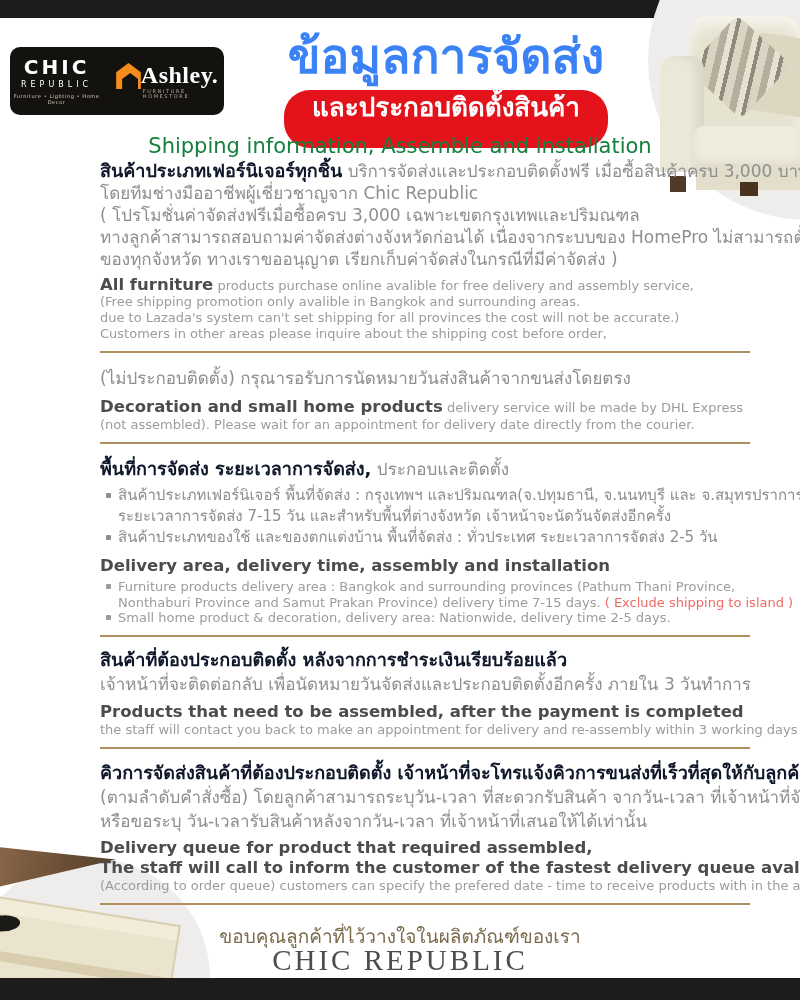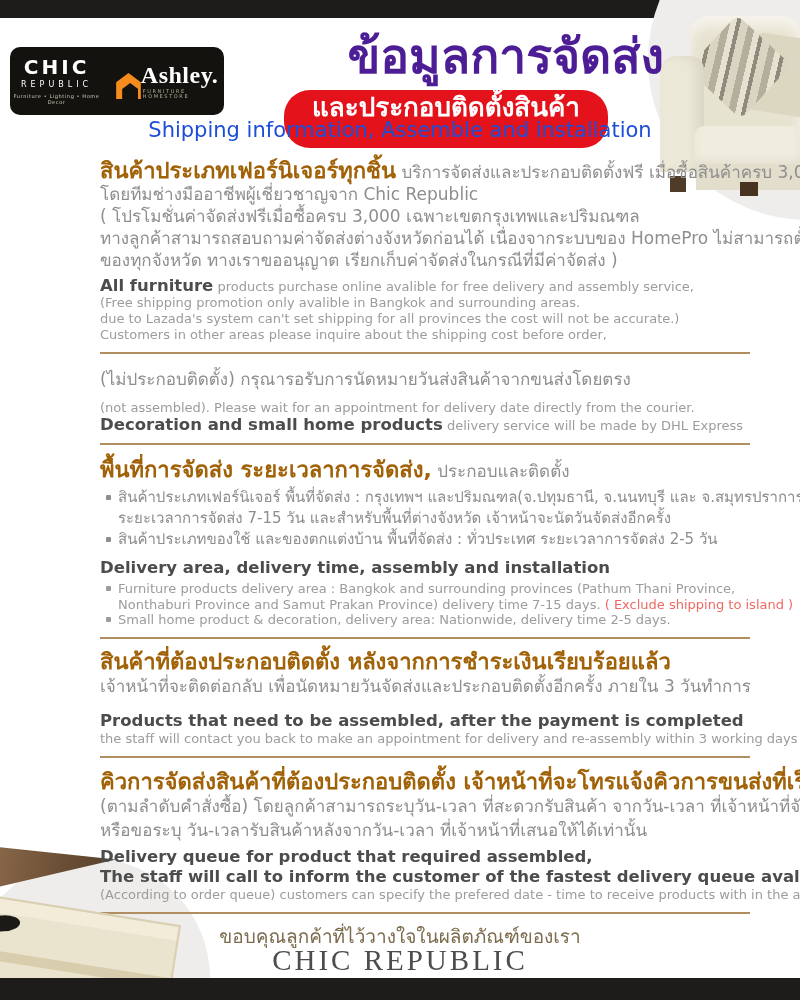--- a/index.html
+++ b/index.html
@@ -39,38 +39,38 @@
   .shelf-rail { position:absolute; left:0; top:52px; width:100%; height:10px; background:#d8cead; }
   .shelf-knob { position:absolute; left:14px; top:16px; width:34px; height:16px; background:#1c1a17; border-radius:50%; transform:rotate(-12deg); }
 
   
   .logo-box { position:absolute; left:10px; top:47px; width:214px; height:68px; background:#14120f; border-radius:10px; z-index:4;
     display:flex; align-items:center; justify-content:center; gap:13px; }
   .chic-logo { text-align:center; color:#ffffff; }
   .chic-name { font-size:20px; font-weight:bold; letter-spacing:3px; line-height:1; }
   .chic-sub { font-size:8px; letter-spacing:4px; margin-top:3px;text-align:center; }
   .chic-tagline { font-size:5px; letter-spacing:.6px; color:#cfcaba; margin-top:4px; }
-  .ashley-logo { display:flex; align-items:flex-end; gap:0; color:#ffffff; }
+  .ashley-logo { display:flex; align-items:flex-start; gap:0; color:#ffffff; }
   .house-icon { width:28px; height:26px; background:#f68c1e; clip-path:polygon(50% 0, 100% 36%, 100% 100%, 0 100%, 0 36%); position:relative; display:inline-block; }
   .house-inner { position:absolute; left:6px; top:10px; width:16px; height:16px; background:#14120f; clip-path:polygon(50% 0, 100% 38%, 100% 100%, 0 100%, 0 38%); }
   .ashley-text { line-height:1; }
   .ashley-name { font-family:"Liberation Serif","DejaVu Serif",serif; font-weight:bold; font-size:24px; letter-spacing:.5px; }
   .ashley-sub { font-size:5px; letter-spacing:1.6px; color:#b3ab97; margin-top:2px; margin-left:2px; }
 
   .title-wrap { position:absolute; left:228px; top:26px; width:436px; text-align:center; z-index:4; }
-  .page-title { margin:0; font-size:48px; font-weight:bold; color:#4c1d95; line-height:1.25;text-align:right; }
+  .page-title { margin:0; font-size:48px; font-weight:bold; color:#3b82f6; line-height:1.25; }
   .badge { display:inline-block; background:#e4131b; color:#ffffff; font-size:26px; font-weight:600;
     padding:1px 28px 24px; border-radius:26px; margin-top:4px; line-height:1.25; }
-  .subtitle { position:absolute; left:0; top:118px; width:800px; text-align:center; font-size:21px; color:#1d4ed8; z-index:4; }
+  .subtitle { position:absolute; left:0; top:134px; width:800px; text-align:center; font-size:21px; color:#15803d; z-index:4; }
 
   
   .content { position:absolute; left:100px; top:160px; width:650px; z-index:3; }
   .line { white-space:nowrap; }
   .thai { font-size:17px; line-height:22px; color:#8e8e8e; }
-  .thai .lead { font-size:22px; font-weight:bold; color:#a16207; }
+  .thai .lead { font-size:18px; font-weight:bold; color:#0f172a; }
   .en { font-size:13px; line-height:16px; color:#9c9c9c; margin-top:7px; }
   .en .lead { font-size:16.5px; font-weight:bold; color:#4c4c4c; }
   .en-heading { font-size:16.5px; font-weight:bold; color:#4c4c4c; line-height:20px; }
   .sect { margin-top:12px; }
   .divider { border:none; border-top:2px solid #b08e5f; margin:9px 0 0 0; }
   .bullets { margin-top:3px; }
   .bullet { display:flex; }
   .dot { flex:0 0 auto; width:5px; height:5px; background:#8e8e8e; border-radius:1px; margin:8px 7px 0 6px; }
   .bullet .thai-b { font-size:15px; line-height:21px; color:#8e8e8e; }
   .bullet .en-b { font-size:13px; line-height:15.5px; color:#9c9c9c; }
@@ -140,22 +140,22 @@
       <div class="line">Customers in other areas please inquire about the shipping cost before order,</div>
     </div>
     <hr class="divider">
   </div>
 
   <div class="sect">
     <div class="thai" style="line-height:26px">
       <div class="line">(ไม่ประกอบติดตั้ง) กรุณารอรับการนัดหมายวันส่งสินค้าจากขนส่งโดยตรง</div>
     </div>
     <div class="en" style="line-height:17px">
+      <div class="line"><span class="lead">Decoration and small home products</span><span> delivery service will be made by DHL Express</span></div>
       <div class="line">(not assembled). Please wait for an appointment for delivery date directly from the courier.</div>
-      <div class="line"><span class="lead">Decoration and small home products</span><span> delivery service will be made by DHL Express</span></div>
     </div>
     <hr class="divider">
   </div>
 
   <div class="sect">
     <div class="thai" style="line-height:26px">
       <div class="line"><span class="lead">พื้นที่การจัดส่ง ระยะเวลาการจัดส่ง,</span><span> ประกอบและติดตั้ง</span></div>
     </div>
     <div class="bullets">
       <div class="bullet">
@@ -189,21 +189,21 @@
       </div>
     </div>
     <hr class="divider">
   </div>
 
   <div class="sect" style="margin-top:10px">
     <div class="thai" style="line-height:25px">
       <div class="line lead">สินค้าที่ต้องประกอบติดตั้ง หลังจากการชำระเงินเรียบร้อยแล้ว</div>
       <div class="line">เจ้าหน้าที่จะติดต่อกลับ เพื่อนัดหมายวันจัดส่งและประกอบติดตั้งอีกครั้ง ภายใน 3 วันทำการ</div>
     </div>
-    <div class="en" style="margin-top:12px">
+    <div class="en" style="margin-top:5px">
       <div class="line en-heading">Products that need to be assembled, after the payment is completed</div>
       <div class="line">the staff will contact you back to make an appointment for delivery and re-assembly within 3 working days</div>
     </div>
     <hr class="divider">
   </div>
 
   <div class="sect">
     <div class="thai" style="line-height:24px">
       <div class="line lead">คิวการจัดส่งสินค้าที่ต้องประกอบติดตั้ง เจ้าหน้าที่จะโทรแจ้งคิวการขนส่งที่เร็วที่สุดให้กับลูกค้า</div>
       <div class="line">(ตามลำดับคำสั่งซื้อ) โดยลูกค้าสามารถระบุวัน-เวลา ที่สะดวกรับสินค้า จากวัน-เวลา ที่เจ้าหน้าที่จัดคิวให้ได้</div>

